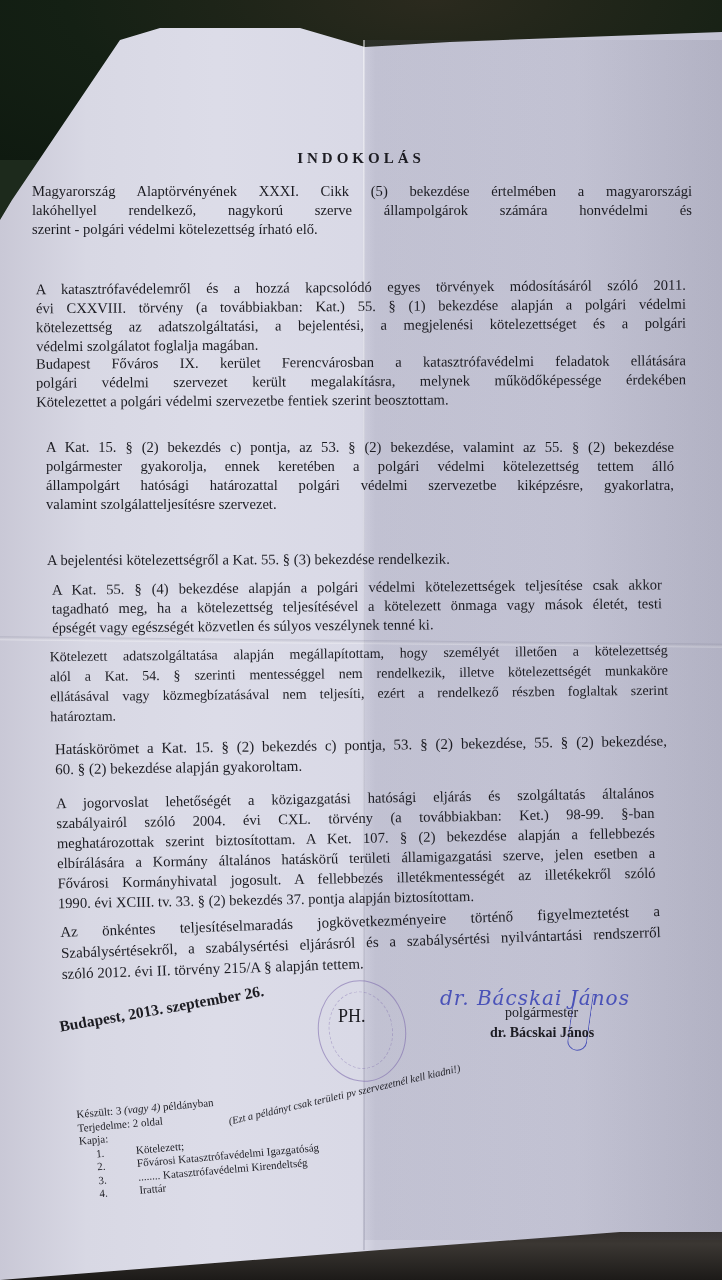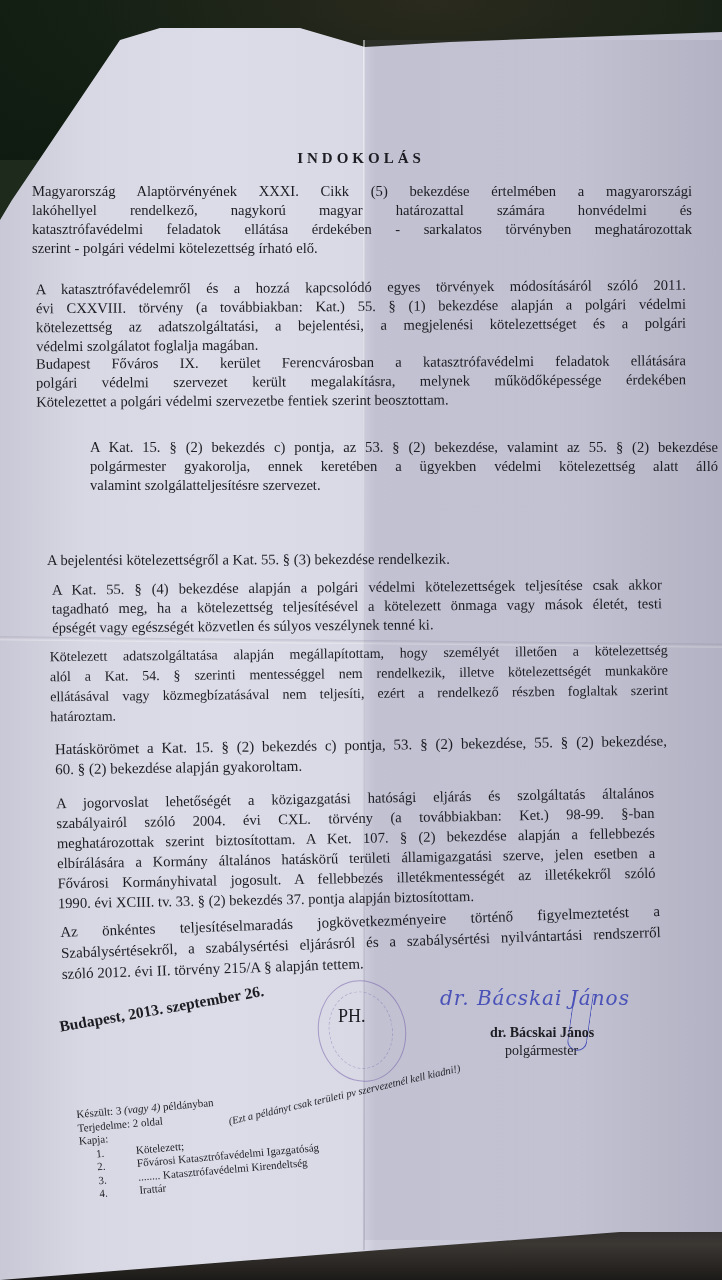--- a/index.html
+++ b/index.html
@@ -46,21 +46,21 @@
     .para {
       position: absolute; font-size: 14.6px; line-height: 19px; text-align: justify;
       text-align-last: left;
     }
     .para .line { display: block; white-space: nowrap; }
     .p1 { left: 32px; top: 182px; width: 660px; }
     .p1 .line { text-align-last: justify; }
     .p1 .line.last { text-align-last: left; }
     .p2 { left: 36px; top: 278px; width: 650px; transform: rotate(-0.4deg); }
     .p3 { left: 36px; top: 353px; width: 650px; transform: rotate(-0.3deg); }
-    .p4 { left: 46px; top: 438px; width: 628px; margin-left: 44px; }
+    .p4 { left: 46px; top: 438px; width: 628px; }
     .p5 { left: 47px; top: 550px; width: 615px; transform: rotate(-0.2deg); }
     .p6 { left: 52px; top: 578px; width: 610px; transform: rotate(-0.5deg); }
     .p7 { left: 50px; top: 644px; width: 618px; font-size: 14px; line-height: 20px; transform: rotate(-0.6deg); }
     .p8 { left: 55px; top: 735px; width: 612px; font-size: 15px; line-height: 20px; transform: rotate(-0.8deg); }
     .p9 { left: 57px; top: 788px; width: 598px; font-size: 14.6px; line-height: 20px; transform: rotate(-1deg); }
     .p10 { left: 60px; top: 922px; width: 600px; font-size: 15px; line-height: 21px; transform: rotate(-2deg); transform-origin: left top; }
     .justify-lines .line { text-align-last: justify; text-align: justify; }
     .justify-lines .line.last { text-align-last: left; }
     .date {
       position: absolute; left: 58px; top: 1018px; font-weight: bold; font-size: 15.5px;
@@ -82,21 +82,21 @@
     }
     .sig-loop {
       position: absolute; left: 570px; top: 992px; width: 18px; height: 58px;
       border-left: 1.5px solid #4a52b8; border-right: 1.5px solid #4a52b8;
       border-bottom: 1.5px solid #4a52b8; border-radius: 0 0 10px 10px;
       transform: rotate(8deg);
     }
     .signer-name {
       position: absolute; left: 490px; top: 1025px; font-weight: bold; font-size: 14px;
     }
-    .signer-role { position: absolute; left: 505px; top: 1043px; font-size: 14px; }
+    .signer-role { position: absolute; left: 505px; top: 1005px; font-size: 14px; }
     .footer {
       position: absolute; left: 76px; top: 1108px; width: 480px; font-size: 11px; line-height: 13.5px;
       transform: rotate(-5deg); transform-origin: left top;
     }
     .footer .row { white-space: nowrap; }
     .footer .italic { font-style: italic; }
     .footer .recipients { margin-left: 0; }
     .footer .recip { display: flex; white-space: nowrap; }
     .footer .recip .num { width: 40px; padding-left: 16px; }
     .footer .note {
@@ -112,41 +112,41 @@
 <div class="paper"></div>
 <div class="fold-v"></div>
 <div class="fold-h1"></div>
 <div class="shade-right"></div>
 
 <div class="doc">
   <div class="title">INDOKOLÁS</div>
 
   <div class="para p1 justify-lines">
     <span class="line">Magyarország Alaptörvényének XXXI. Cikk (5) bekezdése értelmében a magyarországi</span>
-    <span class="line">lakóhellyel rendelkező, nagykorú magyar határozattal számára honvédelmi és</span>
-    <span class="line">katasztrófavédelmi feladatok ellátása érdekében - sarkalatos törvényben meghatározottak</span>
+    <span class="line">lakóhellyel rendelkező, nagykorú szerve állampolgárok számára honvédelmi és</span>
     <span class="line last">szerint - polgári védelmi kötelezettség írható elő.</span>
   </div>
 
   <div class="para p2 justify-lines">
     <span class="line">A katasztrófavédelemről és a hozzá kapcsolódó egyes törvények módosításáról szóló 2011.</span>
     <span class="line">évi CXXVIII. törvény (a továbbiakban: Kat.) 55. § (1) bekezdése alapján a polgári védelmi</span>
     <span class="line">kötelezettség az adatszolgáltatási, a bejelentési, a megjelenési kötelezettséget és a polgári</span>
     <span class="line last">védelmi szolgálatot foglalja magában.</span>
   </div>
 
   <div class="para p3 justify-lines">
     <span class="line">Budapest Főváros IX. kerület Ferencvárosban a katasztrófavédelmi feladatok ellátására</span>
     <span class="line">polgári védelmi szervezet került megalakításra, melynek működőképessége érdekében</span>
     <span class="line last">Kötelezettet a polgári védelmi szervezetbe fentiek szerint beosztottam.</span>
   </div>
 
   <div class="para p4 justify-lines">
     <span class="line">A Kat. 15. § (2) bekezdés c) pontja, az 53. § (2) bekezdése, valamint az 55. § (2) bekezdése</span>
-    <span class="line">polgármester gyakorolja, ennek keretében a ügyekben védelmi kötelezettség alatt álló</span>
+    <span class="line">polgármester gyakorolja, ennek keretében a polgári védelmi kötelezettség tettem álló</span>
+    <span class="line">állampolgárt hatósági határozattal polgári védelmi szervezetbe kiképzésre, gyakorlatra,</span>
     <span class="line last">valamint szolgálatteljesítésre szervezet.</span>
   </div>
 
   <div class="para p5">
     <span class="line">A bejelentési kötelezettségről a Kat. 55. § (3) bekezdése rendelkezik.</span>
   </div>
 
   <div class="para p6 justify-lines">
     <span class="line">A Kat. 55. § (4) bekezdése alapján a polgári védelmi kötelezettségek teljesítése csak akkor</span>
     <span class="line">tagadható meg, ha a kötelezettség teljesítésével a kötelezett önmaga vagy mások életét, testi</span>

